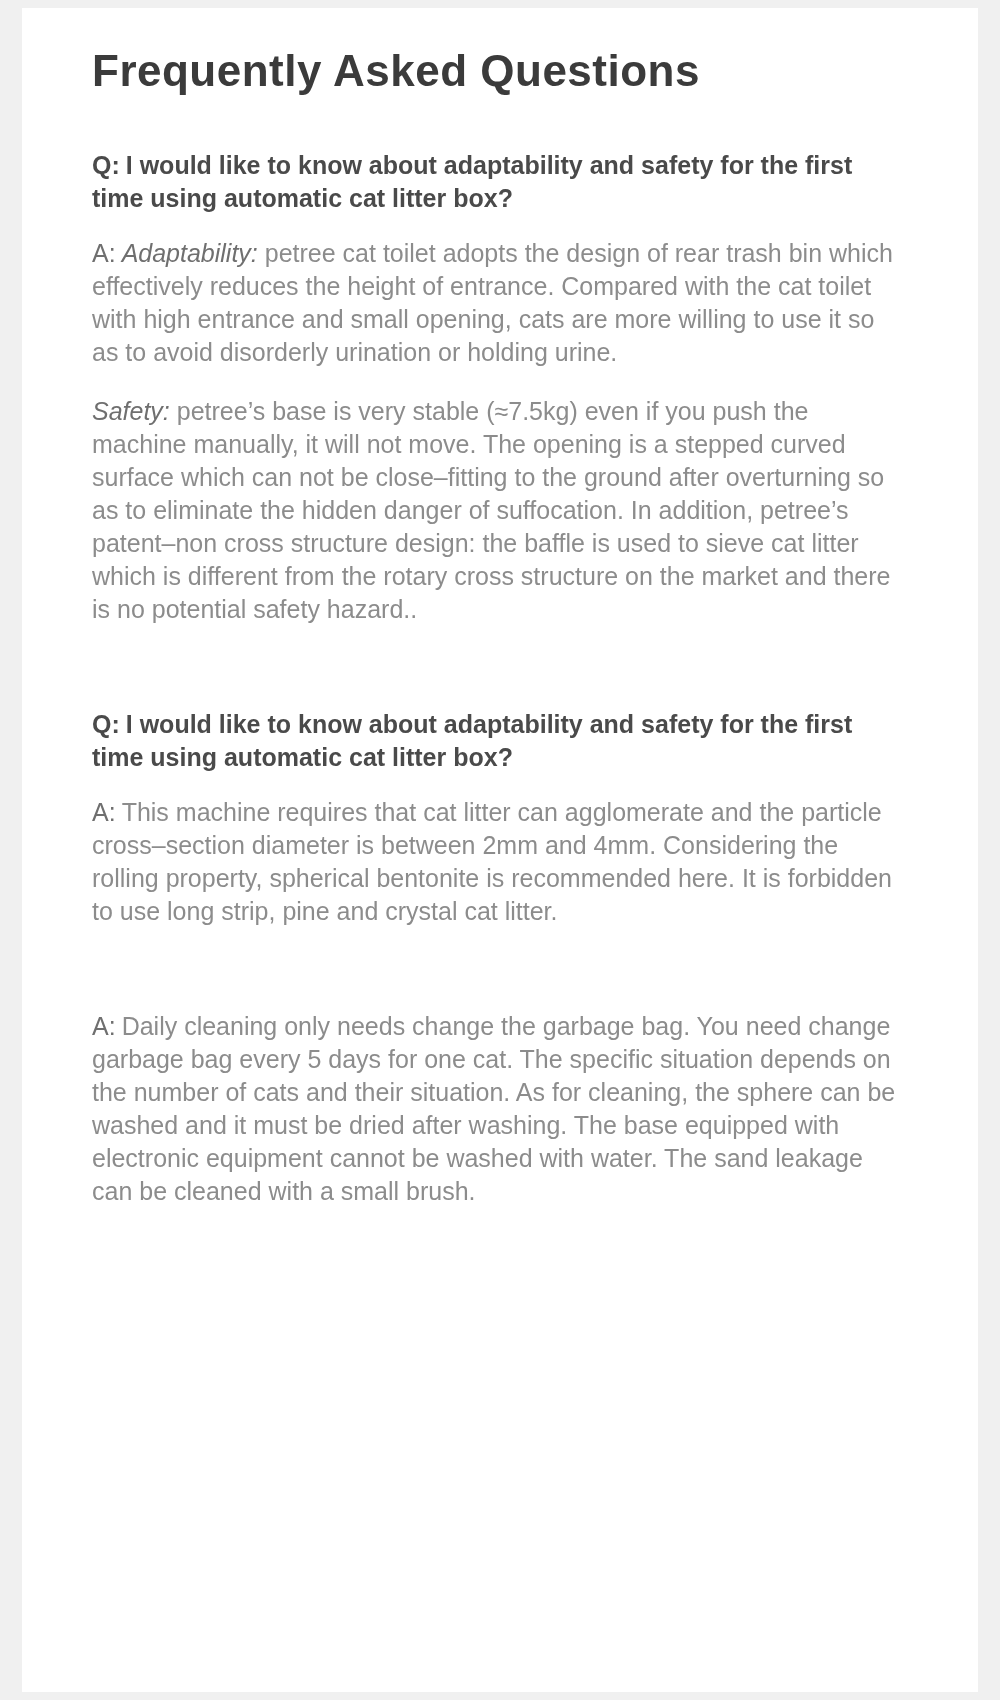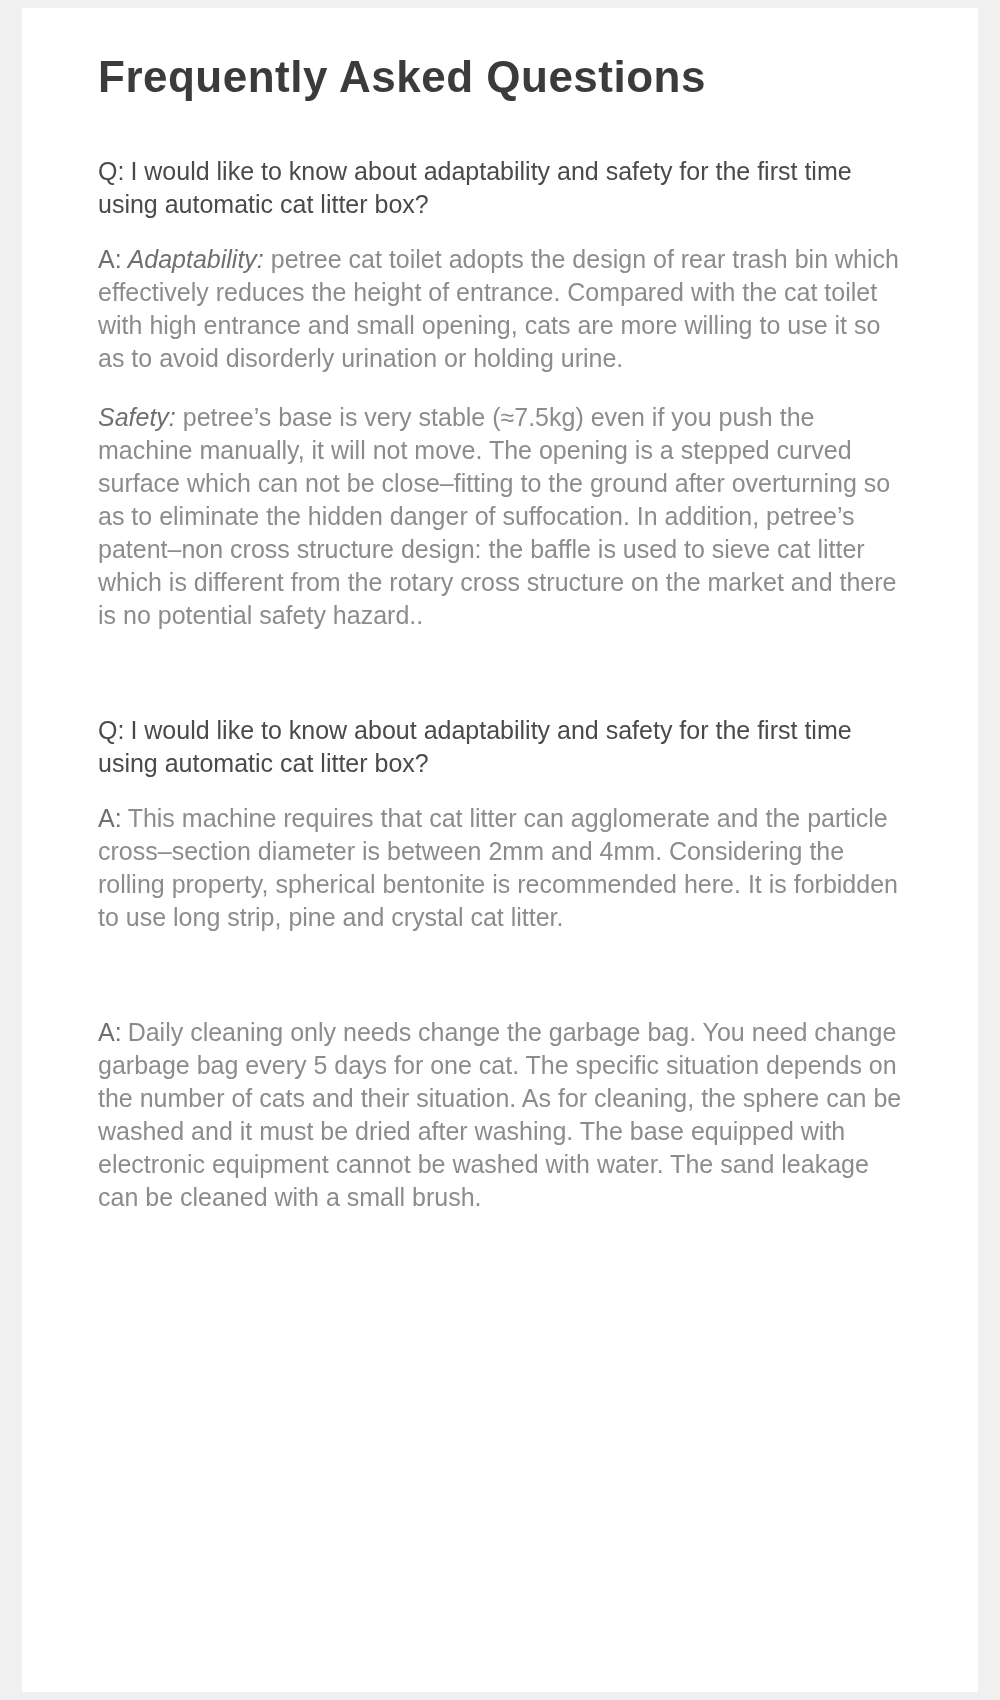--- a/index.html
+++ b/index.html
@@ -14,40 +14,40 @@
     -webkit-font-smoothing: antialiased;
   }
   .page {
     position: absolute;
     left: 22px;
     top: 8px;
     width: 956px;
     height: 1684px;
     background: #ffffff;
     box-sizing: border-box;
-    padding: 6px;
+    padding: 0;
     overflow: hidden;
   }
   .content {
     padding: 38px 48px 0 48px;
   }
   .faq-title {
     font-size: 44px;
     font-weight: 700;
     color: #3b3b3b;
     letter-spacing: 0.5px;
     margin: 0 0 52px 22px;
     line-height: 1.15;
   }
   .qa-block {
     margin: 0 0 0 22px;
   }
   .question {
     font-size: 25px;
-    font-weight: 400;
+    font-weight: 700;
     color: #4a4a4a;
     line-height: 1.32;
     margin: 0 0 22px 0;
     max-width: 800px;
   }
   .question .q-label {
     margin-right: 6px;
   }
   .answer {
     font-size: 25px;

